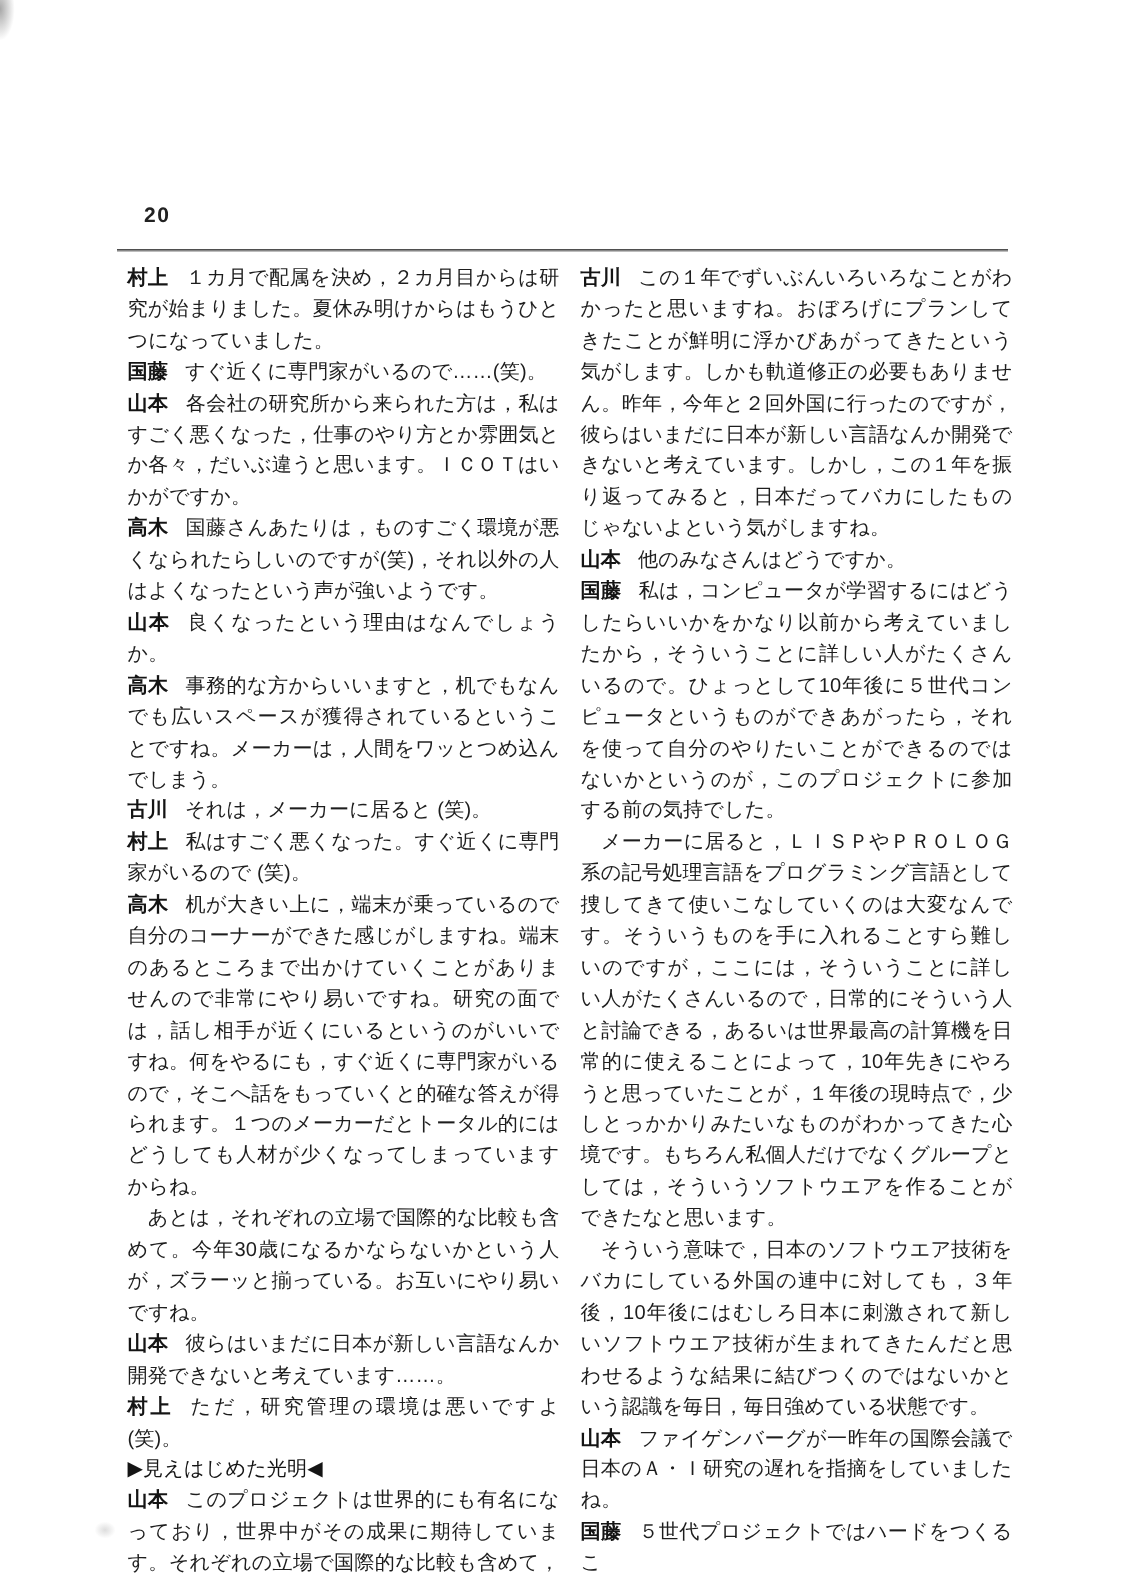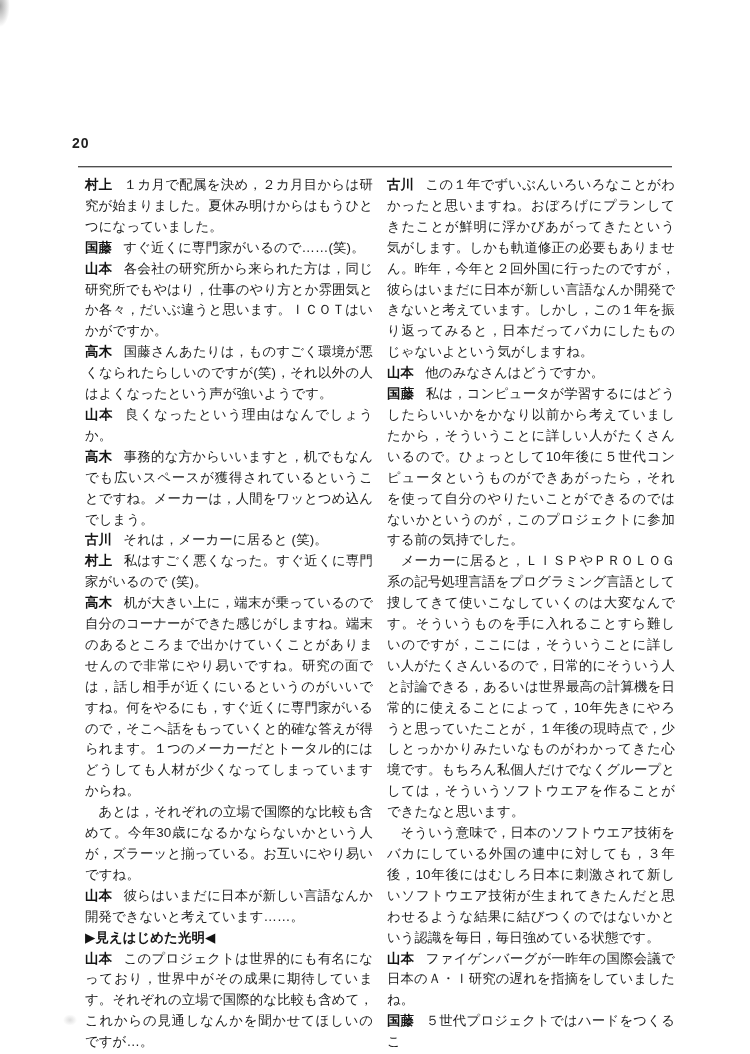--- a/index.html
+++ b/index.html
@@ -14,21 +14,21 @@
   .sheet {
     position: absolute;
     inset: 0;
     background:
       radial-gradient(14px 30px at 0px 6px, rgba(60,60,60,.45), rgba(255,255,255,0) 70%),
       radial-gradient(10px 8px at 70px 1020px, rgba(120,120,120,.25), rgba(255,255,255,0) 70%),
       #ffffff;
   }
   .page-number {
     position: absolute;
-    left: 72px;
+    left: 96px;
     top: 135px;
     font-size: 14px;
     font-weight: bold;
     letter-spacing: 1px;
     color: #222;
   }
   .header-rule {
     position: absolute;
     left: 78px;
     top: 166px;
@@ -53,43 +53,44 @@
     color: #1d1d1d;
     letter-spacing: 0.1px;
   }
   p.para { margin: 0; }
   .speaker {
     font-weight: bold;
     margin-right: 0.85em;
     color: #141414;
     margin-top: 24px;
   }
-  p.heading { font-weight: bold; color: #141414; }
+  p.heading { font-weight: normal; color: #141414; }
 </style>
 </head>
 <body>
 
 <div class="sheet">
   <div class="page-number">20</div>
 
   <div class="header-rule"></div>
 
   <div class="columns">
     <div class="col">
         <p class="para"><span class="speaker">村上</span><span>１カ月で配属を決め，２カ月目からは研究が始まりました。夏休み明けからはもうひとつになっていました。</span></p>
         <p class="para"><span class="speaker">国藤</span><span>すぐ近くに専門家がいるので……(笑)。</span></p>
-        <p class="para"><span class="speaker">山本</span><span>各会社の研究所から来られた方は，同じ研究所でもやはり，仕事のやり方とか雰囲気とか各々，だいぶ違うと思います。ＩＣＯＴはいかがですか。</span></p>
+        <p class="para"><span class="speaker">山本</span><span>各会社の研究所から来られた方は，私はすごく悪くなった，仕事のやり方とか雰囲気とか各々，だいぶ違うと思います。ＩＣＯＴはいかがですか。</span></p>
         <p class="para"><span class="speaker">高木</span><span>国藤さんあたりは，ものすごく環境が悪くなられたらしいのですが(笑)，それ以外の人はよくなったという声が強いようです。</span></p>
         <p class="para"><span class="speaker">山本</span><span>良くなったという理由はなんでしょうか。</span></p>
         <p class="para"><span class="speaker">高木</span><span>事務的な方からいいますと，机でもなんでも広いスペースが獲得されているということですね。メーカーは，人間をワッとつめ込んでしまう。</span></p>
         <p class="para"><span class="speaker">古川</span><span>それは，メーカーに居ると (笑)。</span></p>
         <p class="para"><span class="speaker">村上</span><span>私はすごく悪くなった。すぐ近くに専門家がいるので (笑)。</span></p>
         <p class="para"><span class="speaker">高木</span><span>机が大きい上に，端末が乗っているので自分のコーナーができた感じがしますね。端末のあるところまで出かけていくことがありませんので非常にやり易いですね。研究の面では，話し相手が近くにいるというのがいいですね。何をやるにも，すぐ近くに専門家がいるので，そこへ話をもっていくと的確な答えが得られます。１つのメーカーだとトータル的にはどうしても人材が少くなってしまっていますからね。</span></p>
         <p class="para"><span>　あとは，それぞれの立場で国際的な比較も含めて。今年30歳になるかならないかという人が，ズラーッと揃っている。お互いにやり易いですね。</span></p>
         <p class="para"><span class="speaker">山本</span><span>彼らはいまだに日本が新しい言語なんか開発できないと考えています……。</span></p>
+        <p class="para"><span class="speaker">村上</span><span>ただ，研究管理の環境は悪いですよ(笑)。</span></p>
         <p class="para heading"><span>▶見えはじめた光明◀</span></p>
         <p class="para"><span class="speaker">山本</span><span>このプロジェクトは世界的にも有名になっており，世界中がその成果に期待しています。それぞれの立場で国際的な比較も含めて，これからの見通しなんかを聞かせてほしいのですが…。</span></p>
       </div>
     <div class="col">
         <p class="para"><span class="speaker">古川</span><span>この１年でずいぶんいろいろなことがわかったと思いますね。おぼろげにプランしてきたことが鮮明に浮かびあがってきたという気がします。しかも軌道修正の必要もありません。昨年，今年と２回外国に行ったのですが，彼らはいまだに日本が新しい言語なんか開発できないと考えています。しかし，この１年を振り返ってみると，日本だってバカにしたものじゃないよという気がしますね。</span></p>
         <p class="para"><span class="speaker">山本</span><span>他のみなさんはどうですか。</span></p>
         <p class="para"><span class="speaker">国藤</span><span>私は，コンピュータが学習するにはどうしたらいいかをかなり以前から考えていましたから，そういうことに詳しい人がたくさんいるので。ひょっとして10年後に５世代コンピュータというものができあがったら，それを使って自分のやりたいことができるのではないかというのが，このプロジェクトに参加する前の気持でした。</span></p>
         <p class="para"><span>　メーカーに居ると，ＬＩＳＰやＰＲＯＬＯＧ系の記号処理言語をプログラミング言語として捜してきて使いこなしていくのは大変なんです。そういうものを手に入れることすら難しいのですが，ここには，そういうことに詳しい人がたくさんいるので，日常的にそういう人と討論できる，あるいは世界最高の計算機を日常的に使えることによって，10年先きにやろうと思っていたことが，１年後の現時点で，少しとっかかりみたいなものがわかってきた心境です。もちろん私個人だけでなくグループとしては，そういうソフトウエアを作ることができたなと思います。</span></p>
         <p class="para"><span>　そういう意味で，日本のソフトウエア技術をバカにしている外国の連中に対しても，３年後，10年後にはむしろ日本に刺激されて新しいソフトウエア技術が生まれてきたんだと思わせるような結果に結びつくのではないかという認識を毎日，毎日強めている状態です。</span></p>
         <p class="para"><span class="speaker">山本</span><span>ファイゲンバーグが一昨年の国際会議で日本のＡ・Ｉ研究の遅れを指摘をしていましたね。</span></p>

